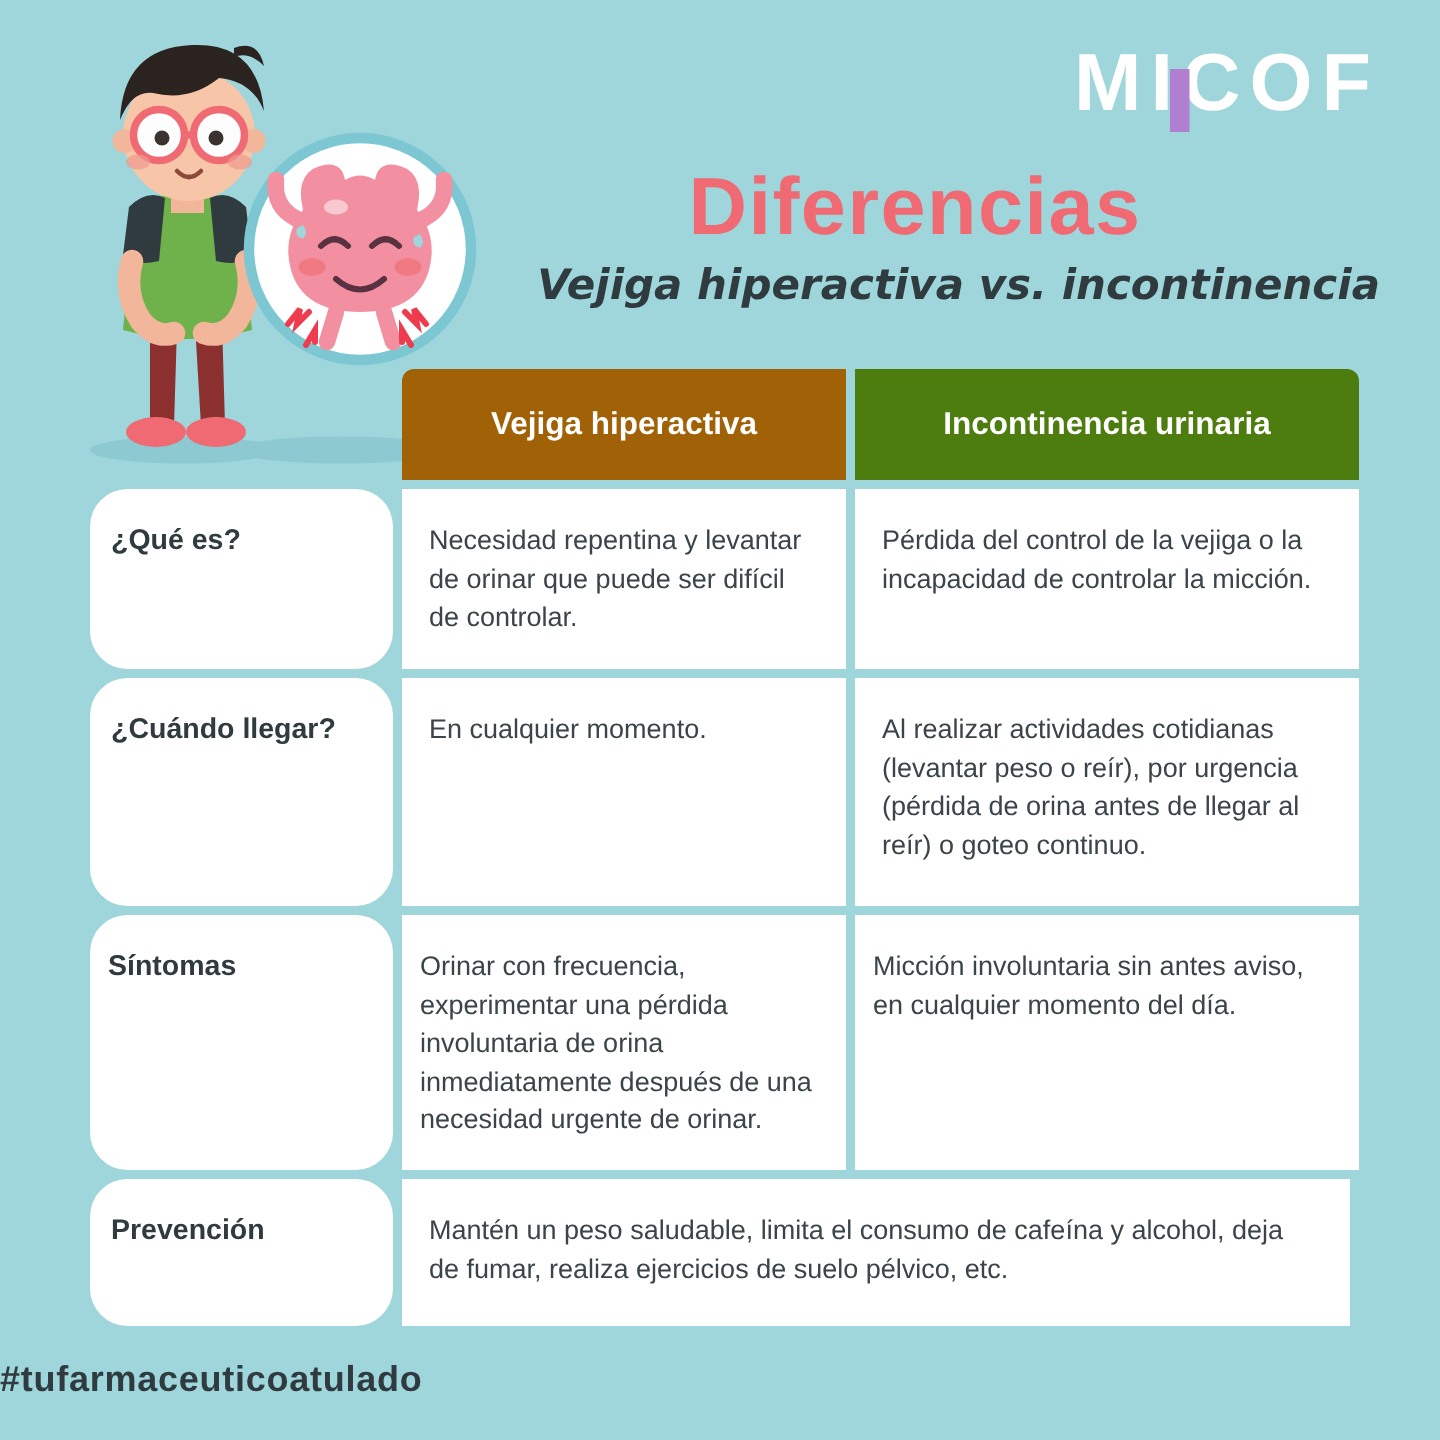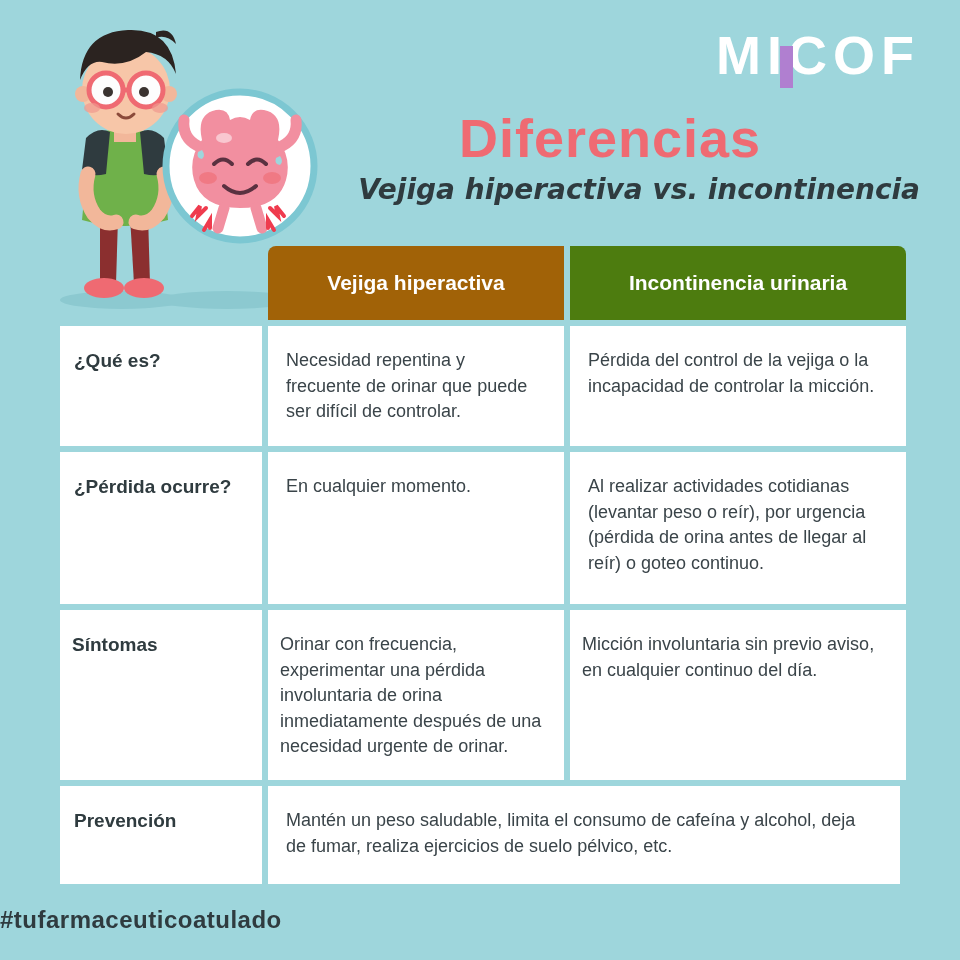--- a/index.html
+++ b/index.html
@@ -86,21 +86,21 @@
   }
   .row {
     display: flex;
     gap: 6px;
     margin-bottom: 6px;
   }
   .cell {
     background: #ffffff;
     box-sizing: border-box;
   }
-  .col-label { width: 202px; flex: 0 0 202px; }
+  .col-label { width: 202px; flex: 0 0 202px; border-radius: 25px; }
   .col-a { width: 296px; flex: 0 0 296px; }
   .col-b { width: 336px; flex: 0 0 336px; }
   .col-wide { flex: 1 1 auto; }
   .head-a {
     background: #a16207;
     color: #ffffff;
     height: 74px;
     display: flex;
     align-items: center;
     justify-content: center;
@@ -240,34 +240,34 @@
 <div class="table">
 
   <div class="row head-row">
     <div class="col-label head-spacer"></div>
     <div class="col-a head-a">Vejiga hiperactiva</div>
     <div class="col-b head-b">Incontinencia urinaria</div>
   </div>
 
   <div class="row r1">
     <div class="cell col-label label-cell">¿Qué es?</div>
-    <div class="cell col-a text-cell">Necesidad repentina y frecuente de orinar que puede ser difícil de controlar.</div>
+    <div class="cell col-a text-cell">Necesidad repentina y levantar de orinar que puede ser difícil de controlar.</div>
     <div class="cell col-b text-cell">Pérdida del control de la vejiga o la incapacidad de controlar la micción.</div>
   </div>
 
   <div class="row r2">
-    <div class="cell col-label label-cell">¿Pérdida ocurre?</div>
+    <div class="cell col-label label-cell">¿Cuándo llegar?</div>
     <div class="cell col-a text-cell">En cualquier momento.</div>
     <div class="cell col-b text-cell">Al realizar actividades cotidianas (levantar peso o reír), por urgencia (pérdida de orina antes de llegar al reír) o goteo continuo.</div>
   </div>
 
   <div class="row r3">
     <div class="cell col-label label-cell">Síntomas</div>
     <div class="cell col-a text-cell">Orinar con frecuencia, experimentar una pérdida involuntaria de orina inmediatamente después de una necesidad urgente de orinar.</div>
-    <div class="cell col-b text-cell">Micción involuntaria sin previo aviso, en cualquier continuo del día.</div>
+    <div class="cell col-b text-cell">Micción involuntaria sin antes aviso, en cualquier momento del día.</div>
   </div>
 
   <div class="row r4">
     <div class="cell col-label label-cell">Prevención</div>
     <div class="cell col-wide text-cell">Mantén un peso saludable, limita el consumo de cafeína y alcohol, deja de fumar, realiza ejercicios de suelo pélvico, etc.</div>
   </div>
 
 </div>
 
 <div class="hashtag">#tufarmaceuticoatulado</div>

